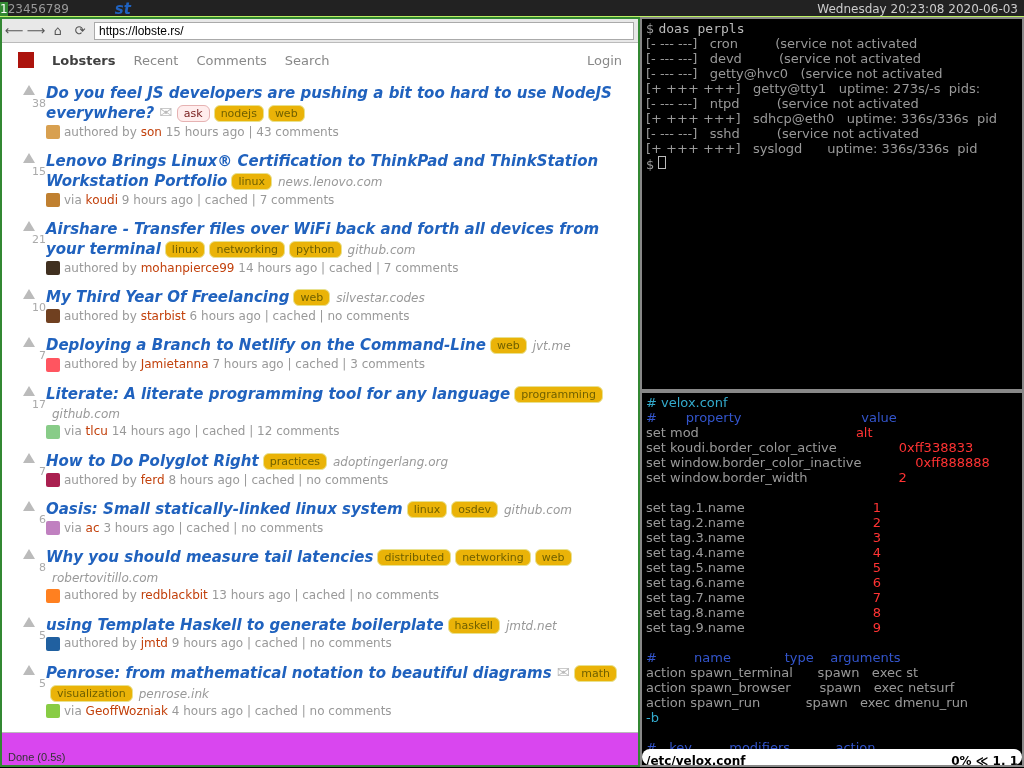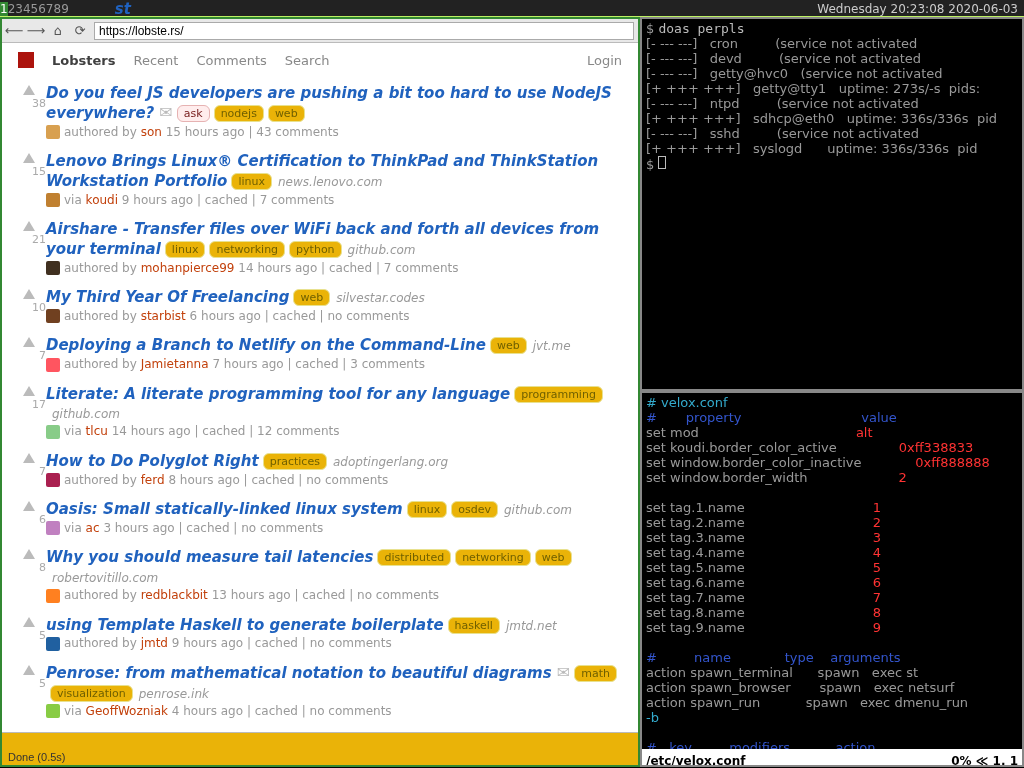--- a/index.html
+++ b/index.html
@@ -37,29 +37,29 @@
 .storybody { flex:1; }
 .title { color:#2062be; font-weight:bold; font-size:15px; line-height:1.25;font-style:italic; }
 .tag-pill { display:inline-block; font-size:11px; padding:1px 6px; border-radius:6px; margin-left:4px; vertical-align:middle; }
 .t-yellow { background:#eab308; border:1px solid #e8e18f; color:#706000; }
 .t-red    { background:#ffeded; border:1px solid #e6b2b2; color:#7a2020; }
 .domain { color:#999; font-size:12px; font-style:italic; margin-left:6px; }
 .byline { font-size:12px; color:#999; margin-top:2px; }
 .byline .author { color:#c2410c; }
 .avatar { display:inline-block; width:14px; height:14px; vertical-align:middle; margin-right:4px; border-radius:2px; }
 
-#statusbar { height:18px; background:#eab308; border-top:1px solid #bbb; font:11px/16px Arial; padding:16px 6px; color:#333; }
+#statusbar { height:18px; background:#d946ef; border-top:1px solid #bbb; font:11px/16px Arial; padding:16px 6px; color:#333; }
 
 
 .term { background:#000; font:13px/15px "DejaVu Sans Mono",monospace; color:#bbb; padding:2px 4px; white-space:pre; overflow:hidden; }
 #term1 { height:374px; border:2px solid #888888; }
 #term2 { height:376px; border:2px solid #888888; display:flex; flex-direction:column; }
 .term .cyan{color:#33aacc;} .term .red{color:#ff3333;} .term .blue{color:#3355cc;}
 .term .grey{color:#999;} .cursor{display:inline-block;width:8px;height:13px;border:1px solid #bbb;}
-#vimstatus { background:#fff; color:#000; font:bold 12px/16px "DejaVu Sans Mono",monospace; padding:4px 4px; display:flex; height:16px; overflow:hidden; }
+#vimstatus { background:#fff; color:#000; font:bold 12px/16px "DejaVu Sans Mono",monospace; padding:4px 4px; display:flex; height:16px; overflow:hidden;border-radius:8px; }
 #vimstatus .fn{background:#fff;}
 #vimstatus .spacer{flex:1;}
 </style>
 </head>
 <body>
 
 <div id="topbar">
   <span id="tags-holder"><span class="tag active">1</span><span class="tag">2</span><span class="tag">3</span><span class="tag">4</span><span class="tag">5</span><span class="tag">6</span><span class="tag">7</span><span class="tag">8</span><span class="tag">9</span></span>
   <span class="title">st</span>
   <span class="spacer"></span>

